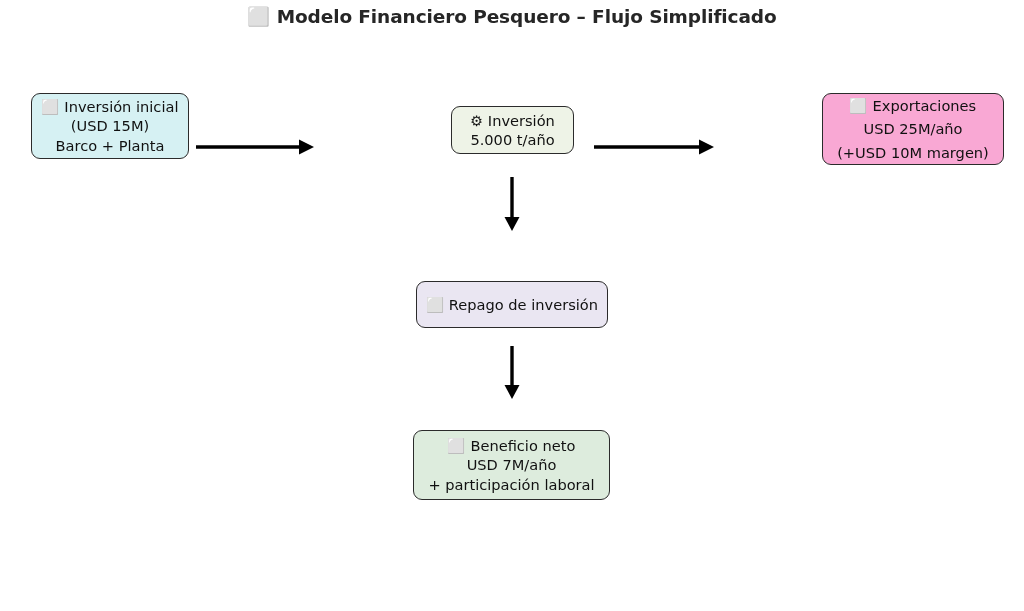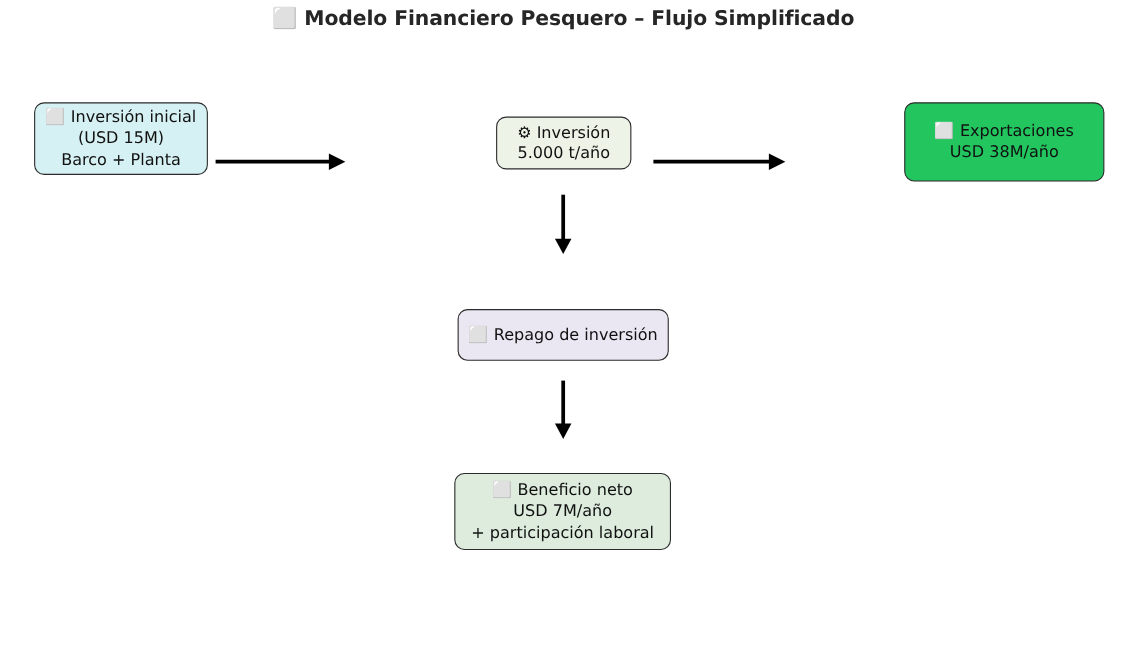--- a/index.html
+++ b/index.html
@@ -62,21 +62,22 @@
   #node-inversion {
     left: 31px;  top: 93px;  width: 158px; height: 66px;
     background: #d6f1f3;
   }
   #node-produccion {
     left: 451px; top: 106px; width: 123px; height: 48px;
     background: #eef3e7;
   }
   #node-exportaciones {
     left: 822px; top: 93px;  width: 182px; height: 72px;
-    background: #22c55e;
+    background: #f9a8d4;
+    justify-content: space-between;
   }
   #node-repago {
     left: 416px; top: 281px; width: 192px; height: 47px;
     background: #eae6f2;
   }
   #node-beneficio {
     left: 413px; top: 430px; width: 197px; height: 70px;
     background: #ddecdd;
     align-items: center;
   }
@@ -120,21 +121,22 @@
     <span class="line">Barco + Planta</span>
   </div>
 
   <div class="node" id="node-produccion">
     <span class="line">⚙ Inversión</span>
     <span class="line">5.000 t/año</span>
   </div>
 
   <div class="node" id="node-exportaciones">
     <span class="line">⬜ Exportaciones</span>
-    <span class="line">USD 38M/año</span>
+    <span class="line">USD 25M/año</span>
+    <span class="line">(+USD 10M margen)</span>
   </div>
 
   <div class="node" id="node-repago">
     <span class="line">⬜ Repago de inversión</span>
   </div>
 
   <div class="node" id="node-beneficio">
     <span class="line">⬜ Beneficio neto</span>
     <span class="line">USD 7M/año</span>
     <span class="line">+ participación laboral</span>

